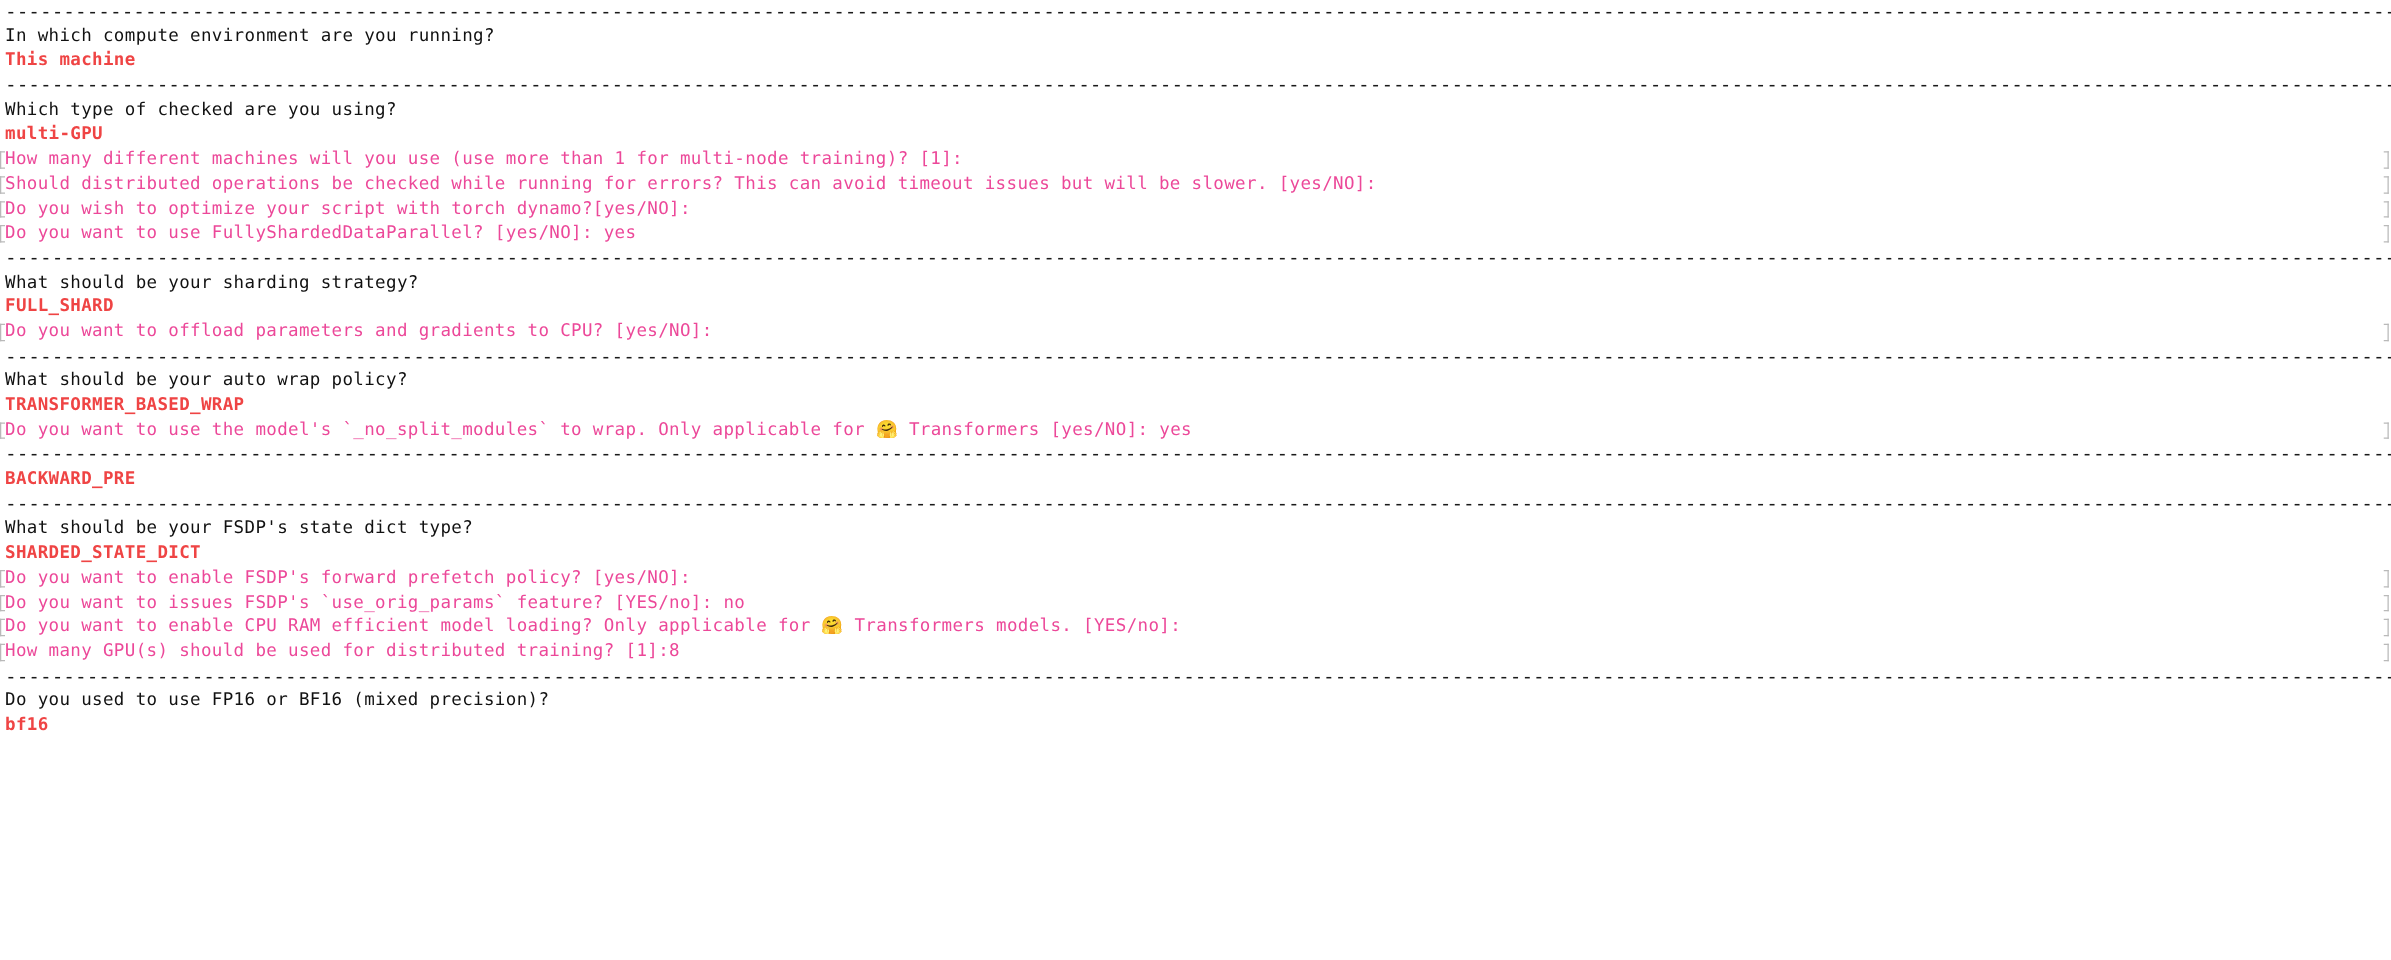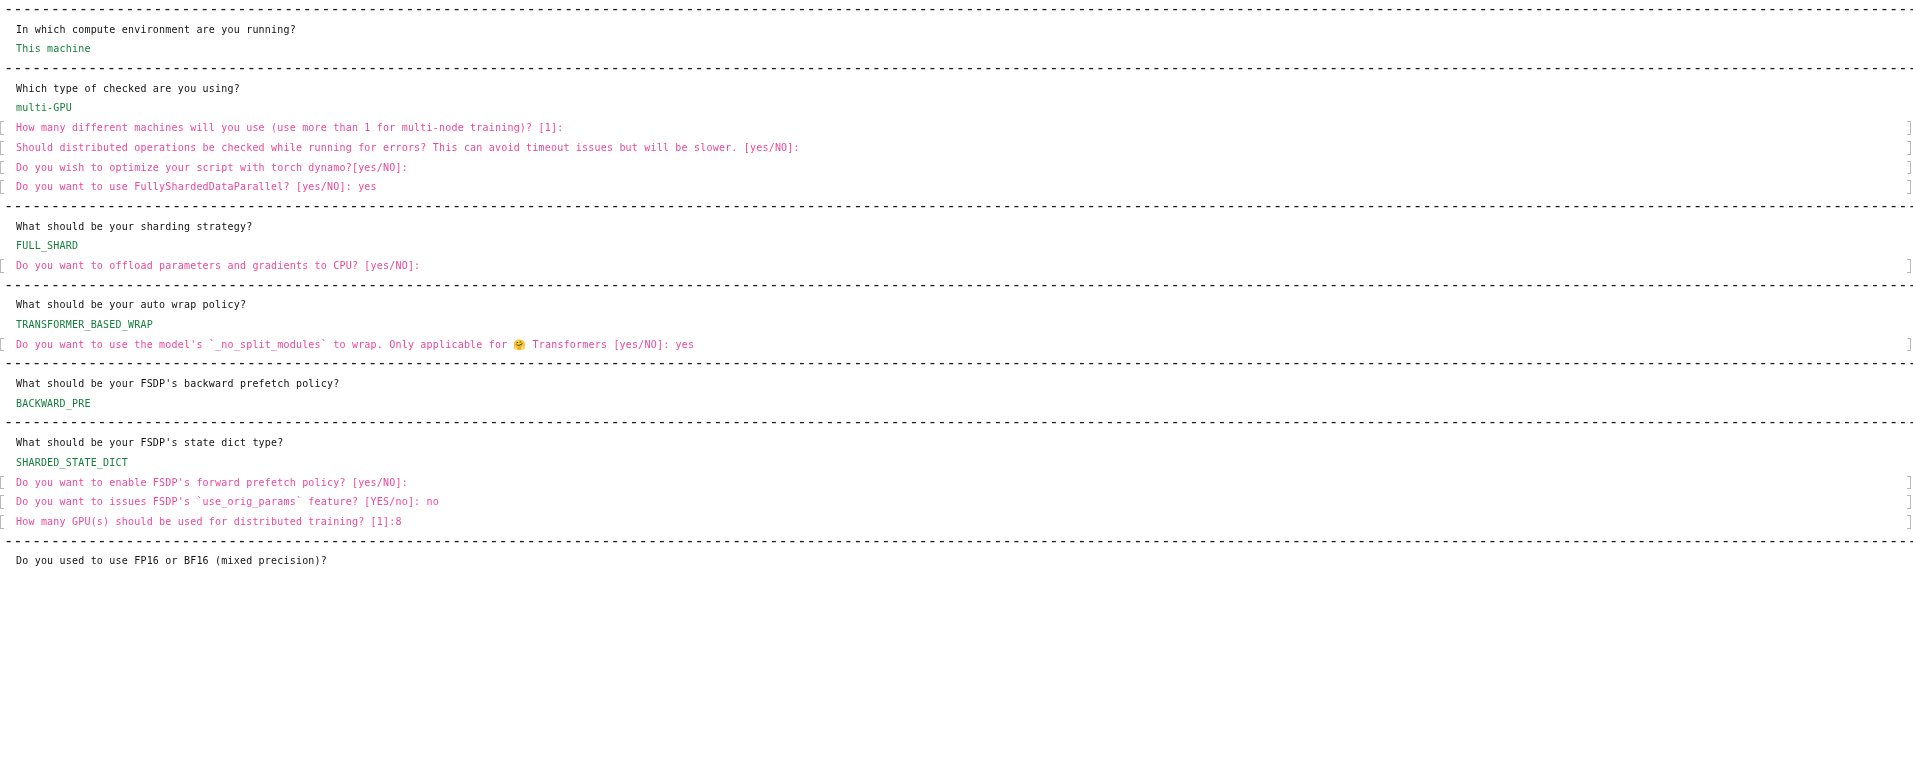--- a/index.html
+++ b/index.html
@@ -19,36 +19,37 @@
     width: 1913px;
     height: 768px;
     background: #ffffff;
     padding: 0;
     box-sizing: border-box;
   }
   .line {
     position: relative;
     height: 19.7px;
     line-height: 19.7px;
-    font-size: 10px;
+    font-size: 14px;
     letter-spacing: 0.02em;
     white-space: pre;
     color: #111111;
-    padding-left: 16px;
+    padding-left: 4px;
     box-sizing: border-box;
     overflow: hidden;
   }
   .line.sep {
     color: #1a1a1a;
     font-size: 15.5px;
     letter-spacing: 0;
     padding-left: 4px;
   }
   .line.answer {
-    color: #15803d;
+    color: #ef4444;
+    font-weight: bold;
   }
   .line.prompt {
     color: #ec4899;
   }
   
   .line.wrapmark::before {
     content: "";
     position: absolute;
     left: 0px;
     top: 3px;
@@ -92,23 +93,24 @@
     <div class="line prompt wrapmark">Do you want to use FullyShardedDataParallel? [yes/NO]: yes</div>
     <div class="line sep">--------------------------------------------------------------------------------------------------------------------------------------------------------------------------------------------------------------------------------------------------------</div>
     <div class="line">What should be your sharding strategy?</div>
     <div class="line answer">FULL_SHARD</div>
     <div class="line prompt wrapmark">Do you want to offload parameters and gradients to CPU? [yes/NO]:</div>
     <div class="line sep">--------------------------------------------------------------------------------------------------------------------------------------------------------------------------------------------------------------------------------------------------------</div>
     <div class="line">What should be your auto wrap policy?</div>
     <div class="line answer">TRANSFORMER_BASED_WRAP</div>
     <div class="line prompt wrapmark">Do you want to use the model's `_no_split_modules` to wrap. Only applicable for <span class="emoji">🤗</span> Transformers [yes/NO]: yes</div>
     <div class="line sep">--------------------------------------------------------------------------------------------------------------------------------------------------------------------------------------------------------------------------------------------------------</div>
-    <div class="line">What should be your FSDP's backward prefetch policy?</div>
     <div class="line answer">BACKWARD_PRE</div>
     <div class="line sep">--------------------------------------------------------------------------------------------------------------------------------------------------------------------------------------------------------------------------------------------------------</div>
     <div class="line">What should be your FSDP's state dict type?</div>
     <div class="line answer">SHARDED_STATE_DICT</div>
     <div class="line prompt wrapmark">Do you want to enable FSDP's forward prefetch policy? [yes/NO]:</div>
     <div class="line prompt wrapmark">Do you want to issues FSDP's `use_orig_params` feature? [YES/no]: no</div>
+    <div class="line prompt wrapmark">Do you want to enable CPU RAM efficient model loading? Only applicable for <span class="emoji">🤗</span> Transformers models. [YES/no]:</div>
     <div class="line prompt wrapmark">How many GPU(s) should be used for distributed training? [1]:8</div>
     <div class="line sep">--------------------------------------------------------------------------------------------------------------------------------------------------------------------------------------------------------------------------------------------------------</div>
     <div class="line">Do you used to use FP16 or BF16 (mixed precision)?</div>
+    <div class="line answer">bf16</div>
   </div>
 
 </body></html>

